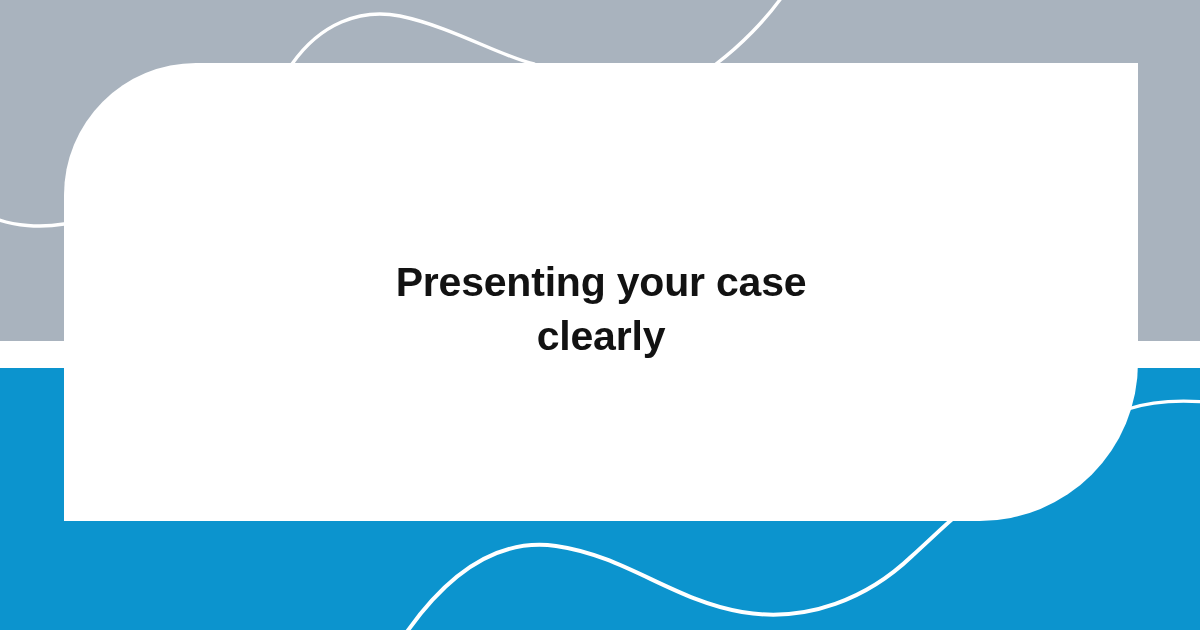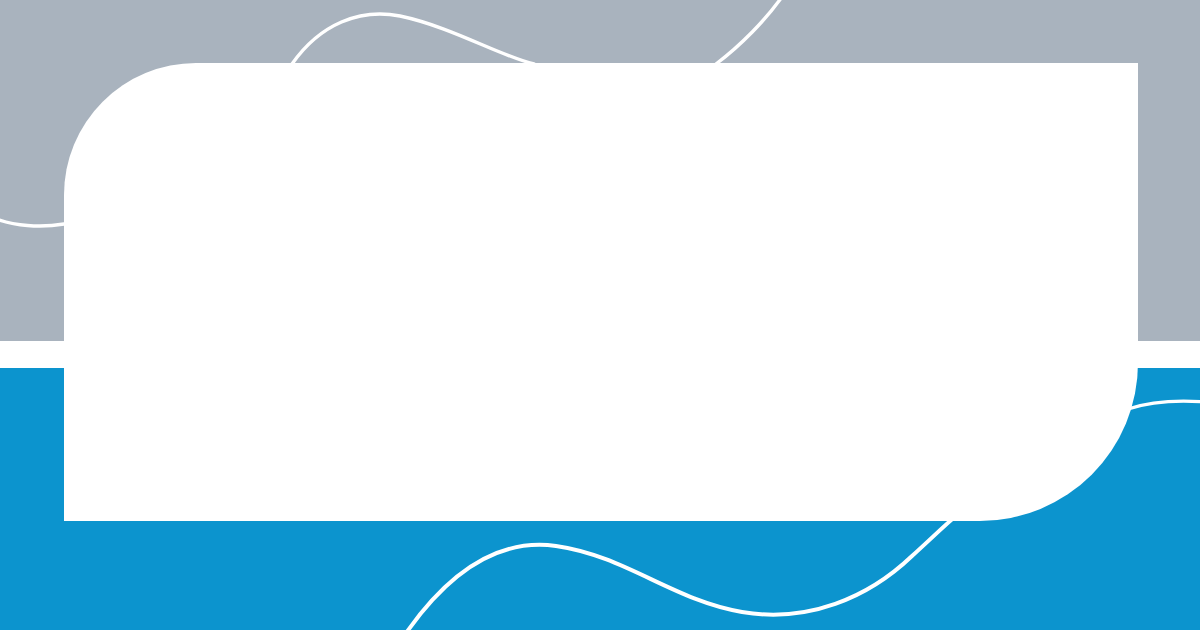--- a/index.html
+++ b/index.html
@@ -101,14 +101,17 @@
 
     <path d="M 716 64 C 740 46 766 20 784 -6" fill="none" stroke="#ffffff" stroke-width="3.4" stroke-linecap="round"></path>
 
     <path d="M -6 218 C 14 226 40 228 64 224" fill="none" stroke="#ffffff" stroke-width="3.4" stroke-linecap="round"></path>
 
     <path d="M 404 636 C 455 562 506 539 556 546 C 626 556 672 600 742 612 C 808 623 868 598 912 556 C 934 536 946 524 956 516" fill="none" stroke="#ffffff" stroke-width="4" stroke-linecap="round"></path>
 
     <path d="M 1128 409 C 1152 401 1180 400 1206 402" fill="none" stroke="#ffffff" stroke-width="3.4" stroke-linecap="round"></path>
   </svg>
 
+  <div class="title-wrap">
+    <h1 class="title">Presenting your case clearly</h1>
+  </div>
 
 </div>
 
 </body></html>

